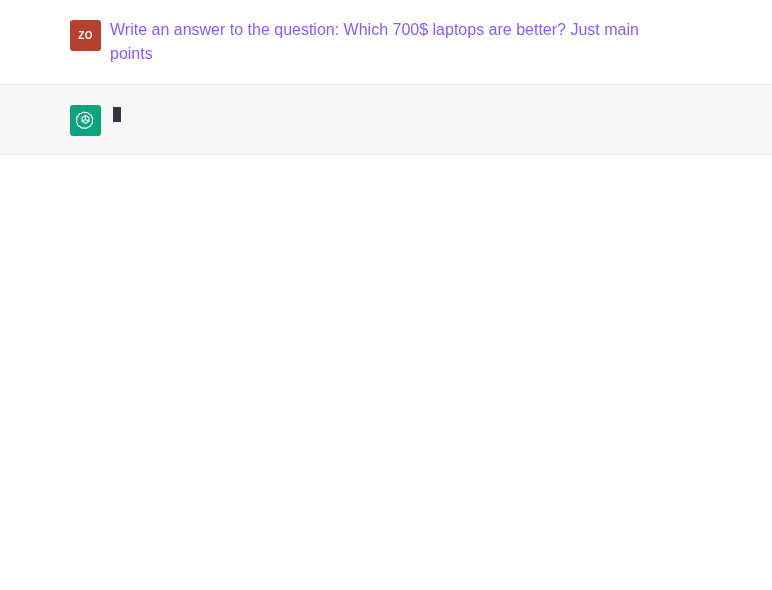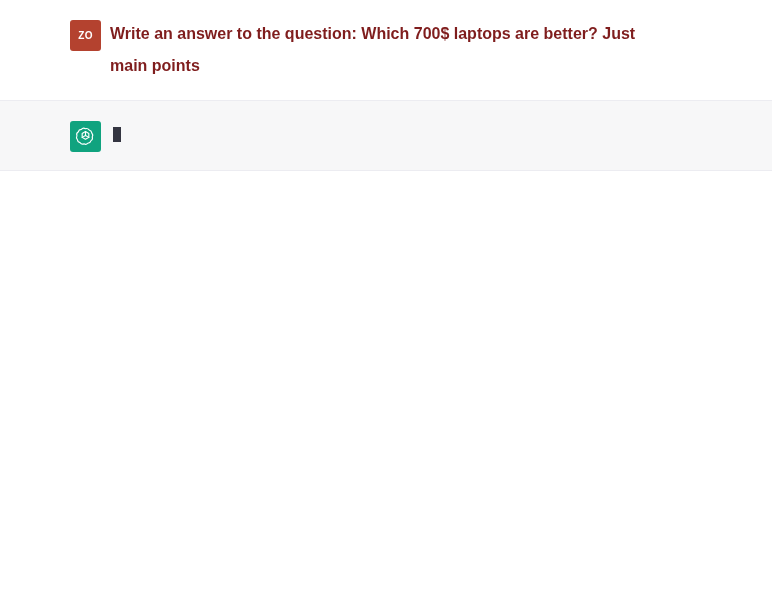--- a/index.html
+++ b/index.html
@@ -63,25 +63,24 @@
   .avatar.assistant-avatar svg {
     display: block;
   }
   .bubble {
     flex: 1;
     padding-right: 100px;
     box-sizing: border-box;
   }
   .msg-text {
     font-size: 16px;
-    line-height: 32px;
-    color: #7f1d1d;
+    line-height: 24px;
+    color: #8b5cf6;
     white-space: pre-wrap;
     word-wrap: break-word;
-    font-weight: bold;
   }
   .cursor {
     display: inline-block;
     width: 8px;
     height: 15px;
     background: #343541;
     vertical-align: -2px;
     margin-left: 3px;
   }
   .canvas-rest {

